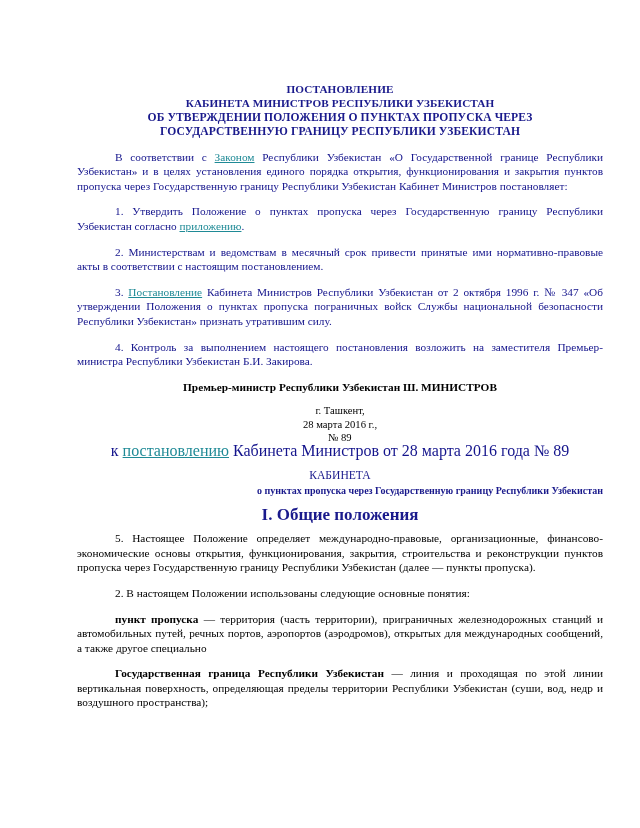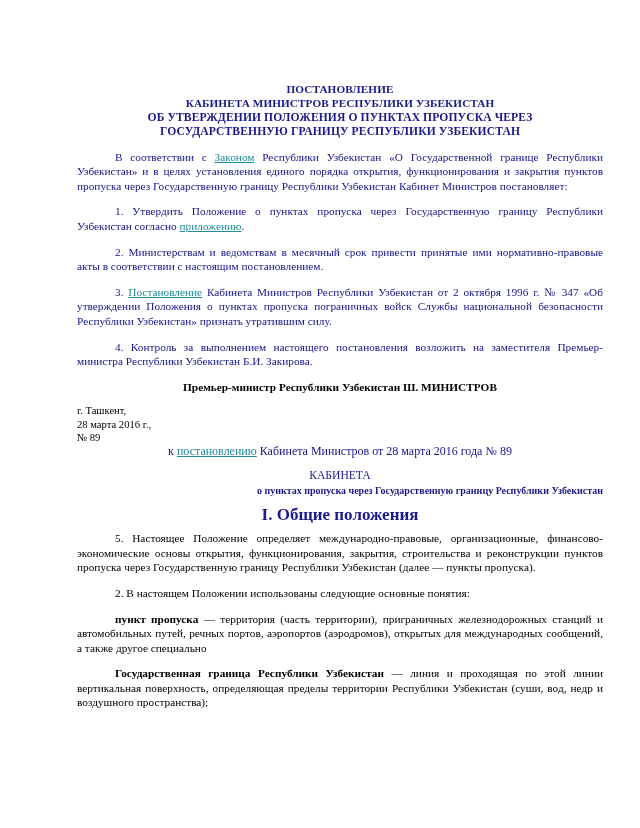--- a/index.html
+++ b/index.html
@@ -60,35 +60,36 @@
     font-weight: bold;
     font-size: 11.3px;
     line-height: 14.6px;
     text-align: center;
     margin: 2px 0 10px 0;
   }
   .center-small {
     color: #14148c;
     font-size: 10.6px;
     line-height: 13.2px;
+    text-align: center;
     margin: 0;
   }
   .center-small.black {
     color: #000000;
   }
   .appendix-head {
     color: #14148c;
     font-size: 11.2px;
     line-height: 14.4px;
     text-align: center;
     margin: 1px 0 0 0;
   }
   .appendix-ref {
     color: #14148c;
-    font-size: 12px;
+    font-size: 16px;
     line-height: 14.6px;
     text-align: center;
     margin: 0 0 9px 0;
   }
   .polozhenie-head {
     color: #1a1a8c;
     font-size: 11.6px;
     line-height: 15px;
     text-align: center;
     margin: 0;

